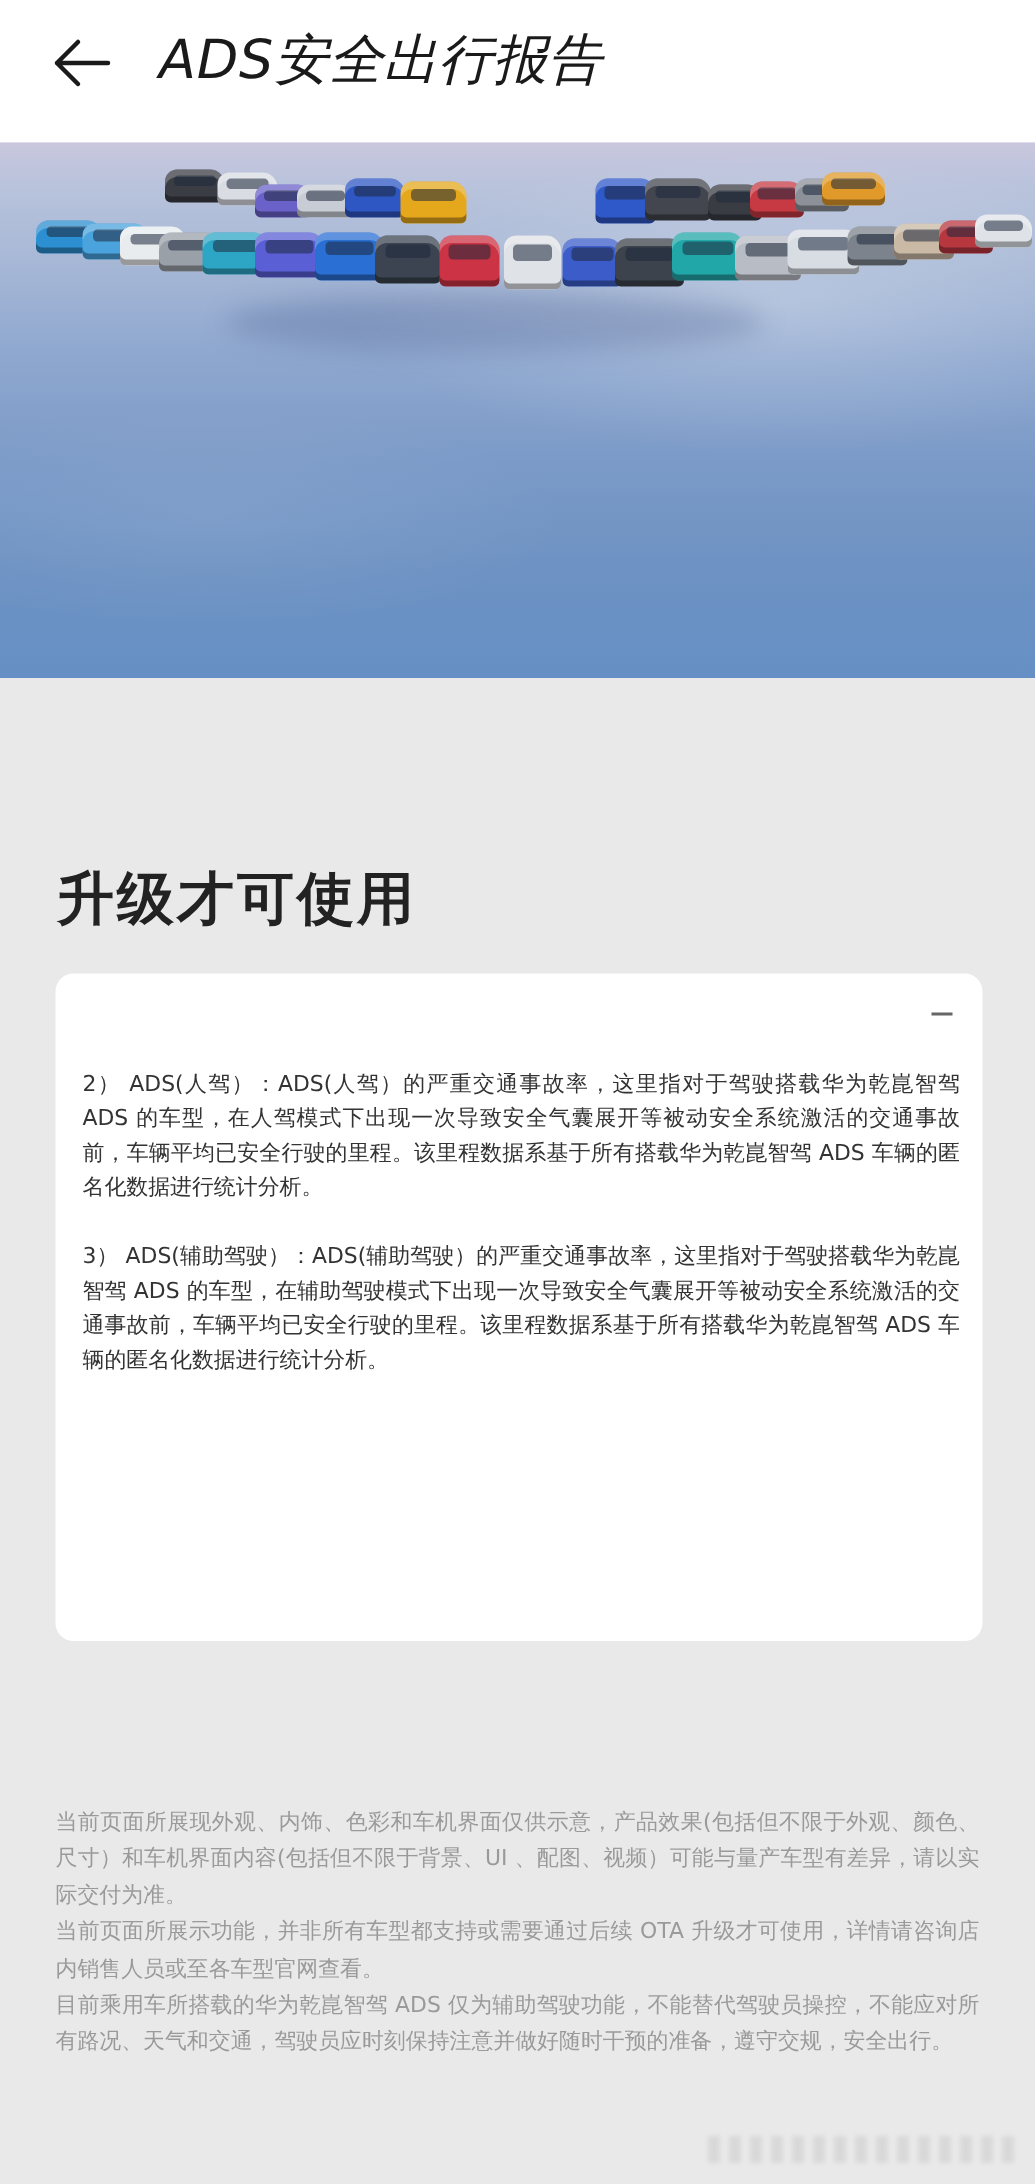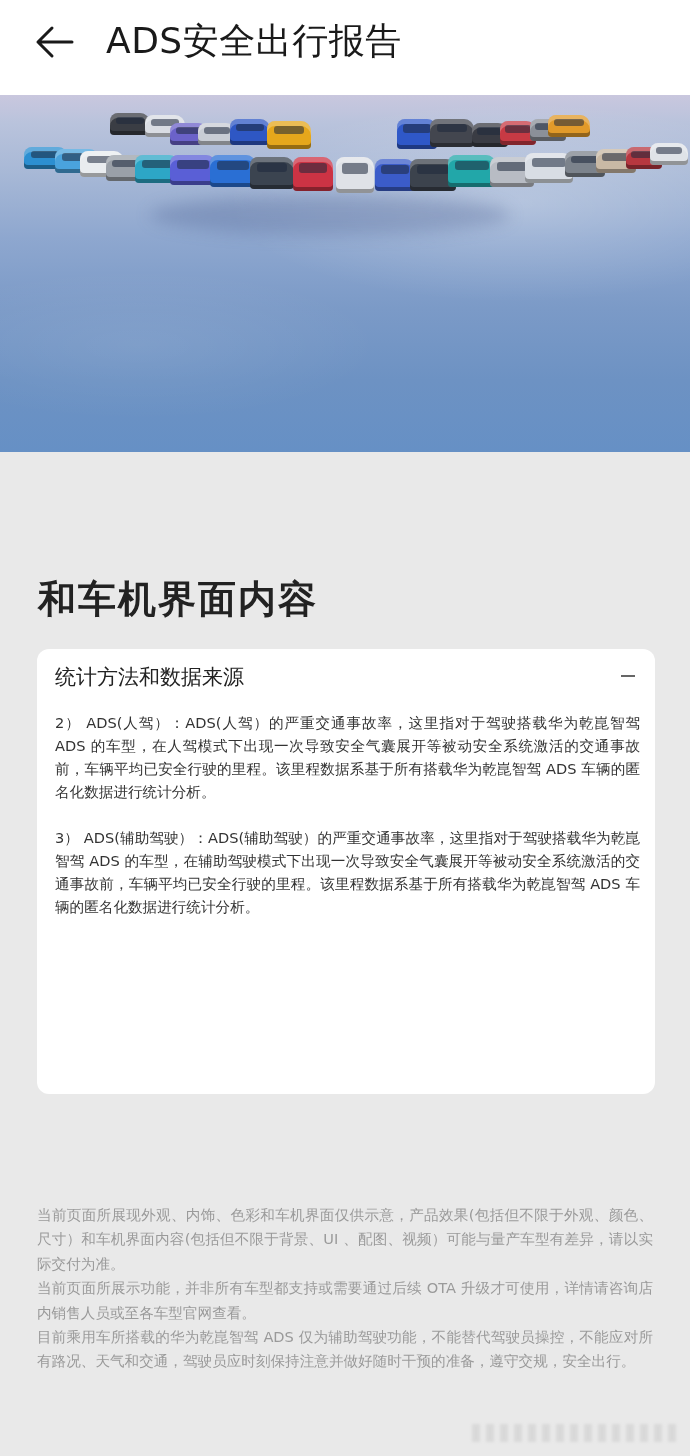--- a/index.html
+++ b/index.html
@@ -11,20 +11,21 @@
       color: #222;
       overflow: hidden;
     }
     .header {
       position: absolute;
       top: 0; left: 0;
       width: 690px; height: 95px;
       background: #ffffff;
       display: flex;
       align-items: center;
+      font-style: italic;
     }
     .back-btn {
       position: absolute;
       left: 30px; top: 22px;
       width: 48px; height: 40px;
       display: flex; align-items: center; justify-content: center;
       cursor: pointer;
     }
     .header-title {
       position: absolute;
@@ -178,25 +179,24 @@
   <div class="car" style="left:410px;top:64px;width:46px;height:32px;background:#3c434d;"></div>
   <div class="car" style="left:448px;top:60px;width:48px;height:32px;background:#22a7a9;"></div>
   <div class="car" style="left:490px;top:62px;width:44px;height:30px;background:#b8bcc4;"></div>
   <div class="car" style="left:525px;top:58px;width:48px;height:30px;background:#d8dde4;"></div>
   <div class="car" style="left:565px;top:56px;width:40px;height:26px;background:#7c838c;"></div>
   <div class="car" style="left:596px;top:54px;width:40px;height:24px;background:#c9b9a5;"></div>
   <div class="car" style="left:626px;top:52px;width:36px;height:22px;background:#b7373f;"></div>
   <div class="car" style="left:650px;top:48px;width:38px;height:22px;background:#dfe3e8;"></div>
 </div>
 
-<div class="section-title">和车机界面内容</div>
+<div class="section-title">升级才可使用</div>
 
 <div class="card">
   <div class="card-header">
-    <div class="card-title">统计方法和数据来源</div>
     <div class="collapse-icon"></div>
   </div>
   <div class="card-body">
     <p>2） ADS(人驾）：ADS(人驾）的严重交通事故率，这里指对于驾驶搭载华为乾崑智驾 ADS 的车型，在人驾模式下出现一次导致安全气囊展开等被动安全系统激活的交通事故前，车辆平均已安全行驶的里程。该里程数据系基于所有搭载华为乾崑智驾 ADS 车辆的匿名化数据进行统计分析。</p>
     <p>3） ADS(辅助驾驶）：ADS(辅助驾驶）的严重交通事故率，这里指对于驾驶搭载华为乾崑智驾 ADS 的车型，在辅助驾驶模式下出现一次导致安全气囊展开等被动安全系统激活的交通事故前，车辆平均已安全行驶的里程。该里程数据系基于所有搭载华为乾崑智驾 ADS 车辆的匿名化数据进行统计分析。</p>
   </div>
 </div>
 
 <div class="disclaimer">
   <p>当前页面所展现外观、内饰、色彩和车机界面仅供示意，产品效果(包括但不限于外观、颜色、尺寸）和车机界面内容(包括但不限于背景、UI 、配图、视频）可能与量产车型有差异，请以实际交付为准。</p>

